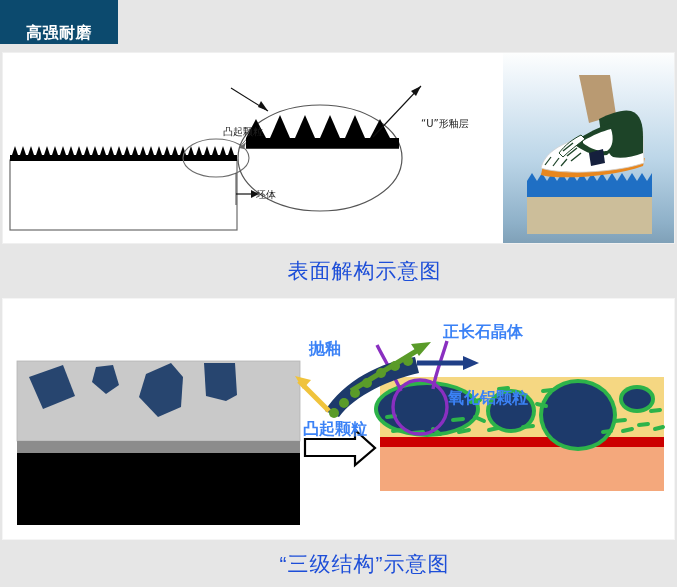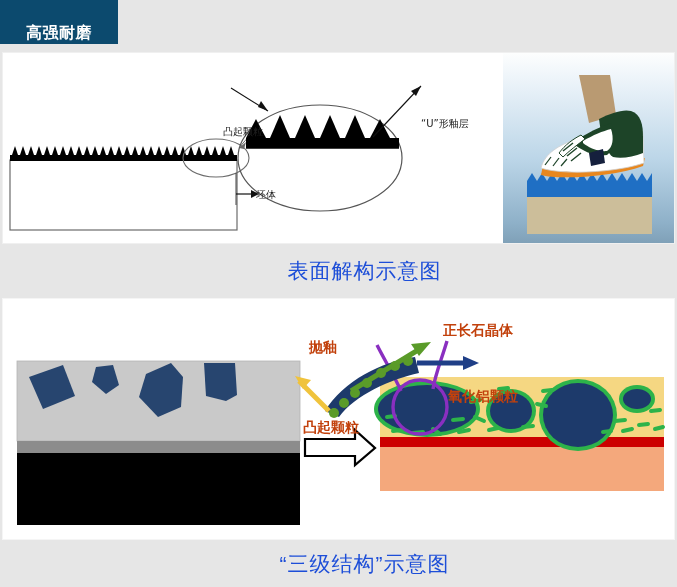--- a/index.html
+++ b/index.html
@@ -88,23 +88,23 @@
   svg { display: block; }
   .lbl {
     position: absolute;
     font-size: 10px;
     color: #222222;
     white-space: nowrap;
     font-family: "DejaVu Sans", sans-serif;
   }
   .lbl2 {
     position: absolute;
-    font-size: 14px;
+    font-size: 16px;
     font-weight: bold;
-    color: #c2410c;
+    color: #3b82f6;
     white-space: nowrap;
     font-family: "DejaVu Serif", serif;
   }
 </style>
 </head>
 <body>
 
 <div class="banner">
   <span class="banner-text">高强耐磨</span>
 </div>

